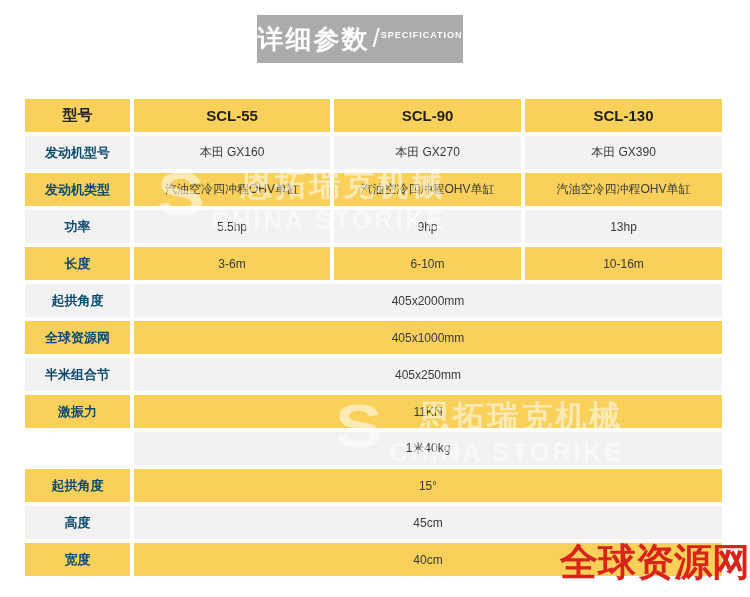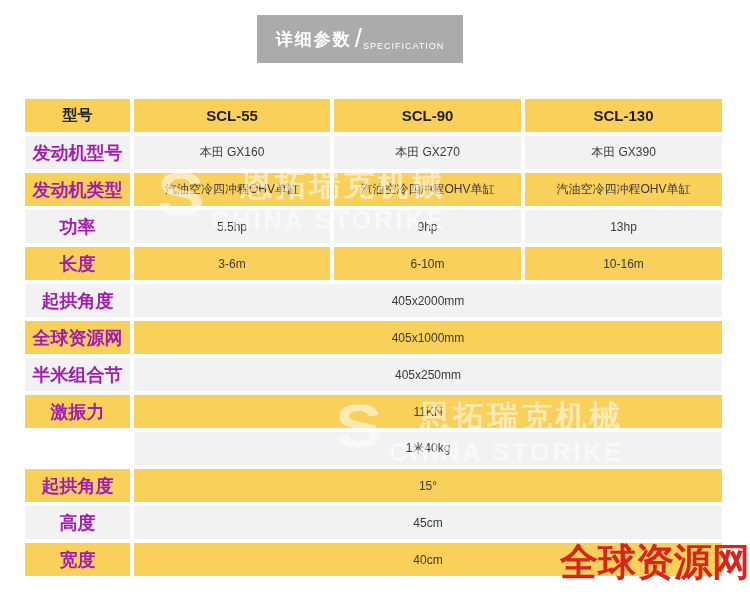--- a/index.html
+++ b/index.html
@@ -5,37 +5,37 @@
   html,body{margin:0;padding:0;background:#ffffff;}
   body{font-family:"Liberation Sans",sans-serif;}
   .page{position:relative;width:750px;height:597px;background:#ffffff;overflow:hidden;}
 
   
   .title-box{
     position:absolute;left:257px;top:15px;width:206px;height:48px;
     background:#ababab;color:#ffffff;
     display:flex;align-items:center;justify-content:center;
   }
-  .title-cn{font-size:17px;font-weight:700;letter-spacing:2px;}
+  .title-cn{font-size:26px;font-weight:700;letter-spacing:2px;}
   .title-slash{font-size:26px;font-weight:300;margin:0 1px 0 3px;transform:translateY(-1px);}
-  .title-en{font-size:9px;font-weight:400;letter-spacing:1px;align-self:flex-end;margin-bottom:12px;}
+  .title-en{font-size:9px;font-weight:700;letter-spacing:1px;align-self:flex-end;margin-bottom:23px;}
 
   
   .spec-table{
     position:absolute;left:25px;top:99px;width:697px;
     display:flex;flex-direction:column;gap:4px;
   }
   .row{display:grid;grid-template-columns:105px 196px 187px 197px;gap:4px;height:33px;}
   .cell{
     display:flex;align-items:center;justify-content:center;
     font-size:12px;color:#3a3a3a;white-space:nowrap;overflow:hidden;
   }
   .row.yellow .cell{background:#f8d05a;}
   .row.light  .cell{background:#f2f2f2;}
-  .cell.label{font-weight:600;font-size:18px;color:#a21caf;}
+  .cell.label{font-weight:600;font-size:13px;color:#0c4a6e;}
   .row.model .cell{font-weight:700;font-size:15px;color:#1f1f1f;}
   .cell.span3{grid-column:2/5;}
 
   
   .watermark{
     position:absolute;display:flex;align-items:flex-start;gap:10px;
     color:rgba(255,255,255,0.55);pointer-events:none;z-index:5;
   }
   .wm-logo{font-size:62px;line-height:0.9;font-weight:700;transform:scaleX(1.15);}
   .wm-lines{display:flex;flex-direction:column;}

